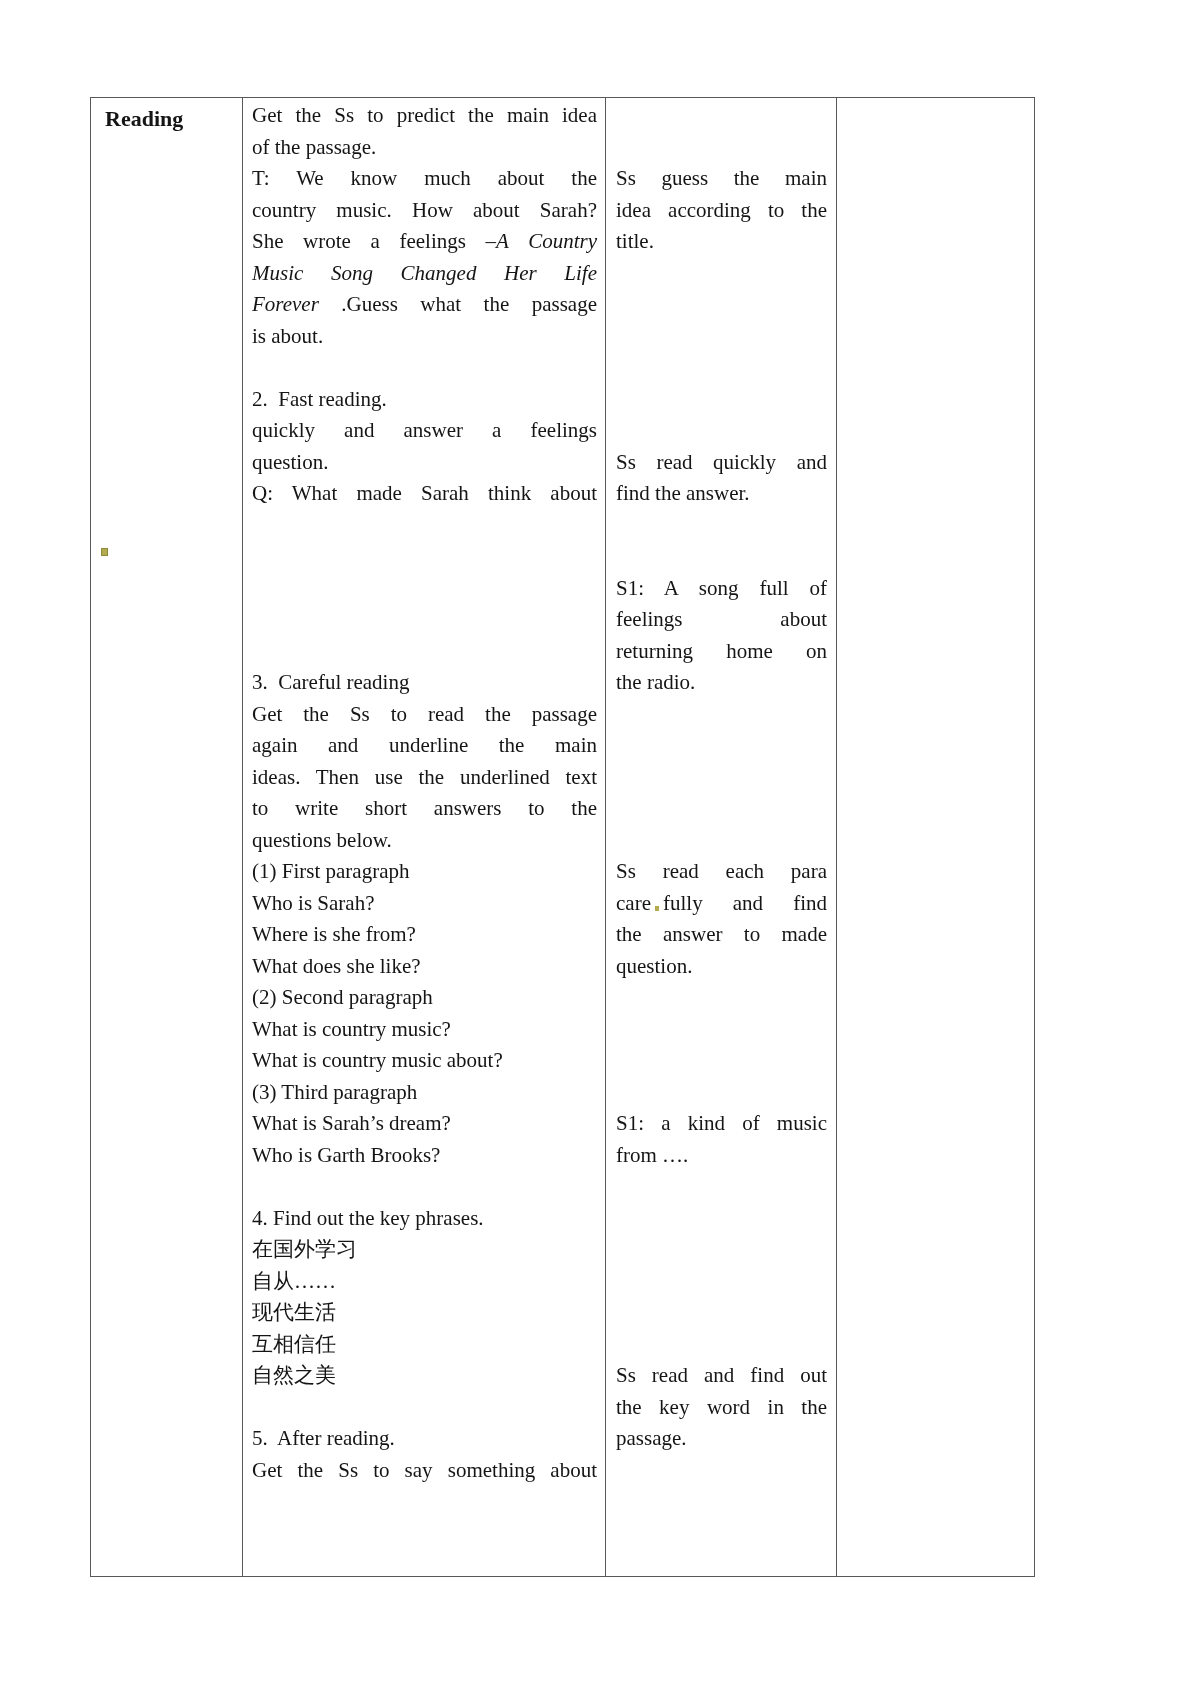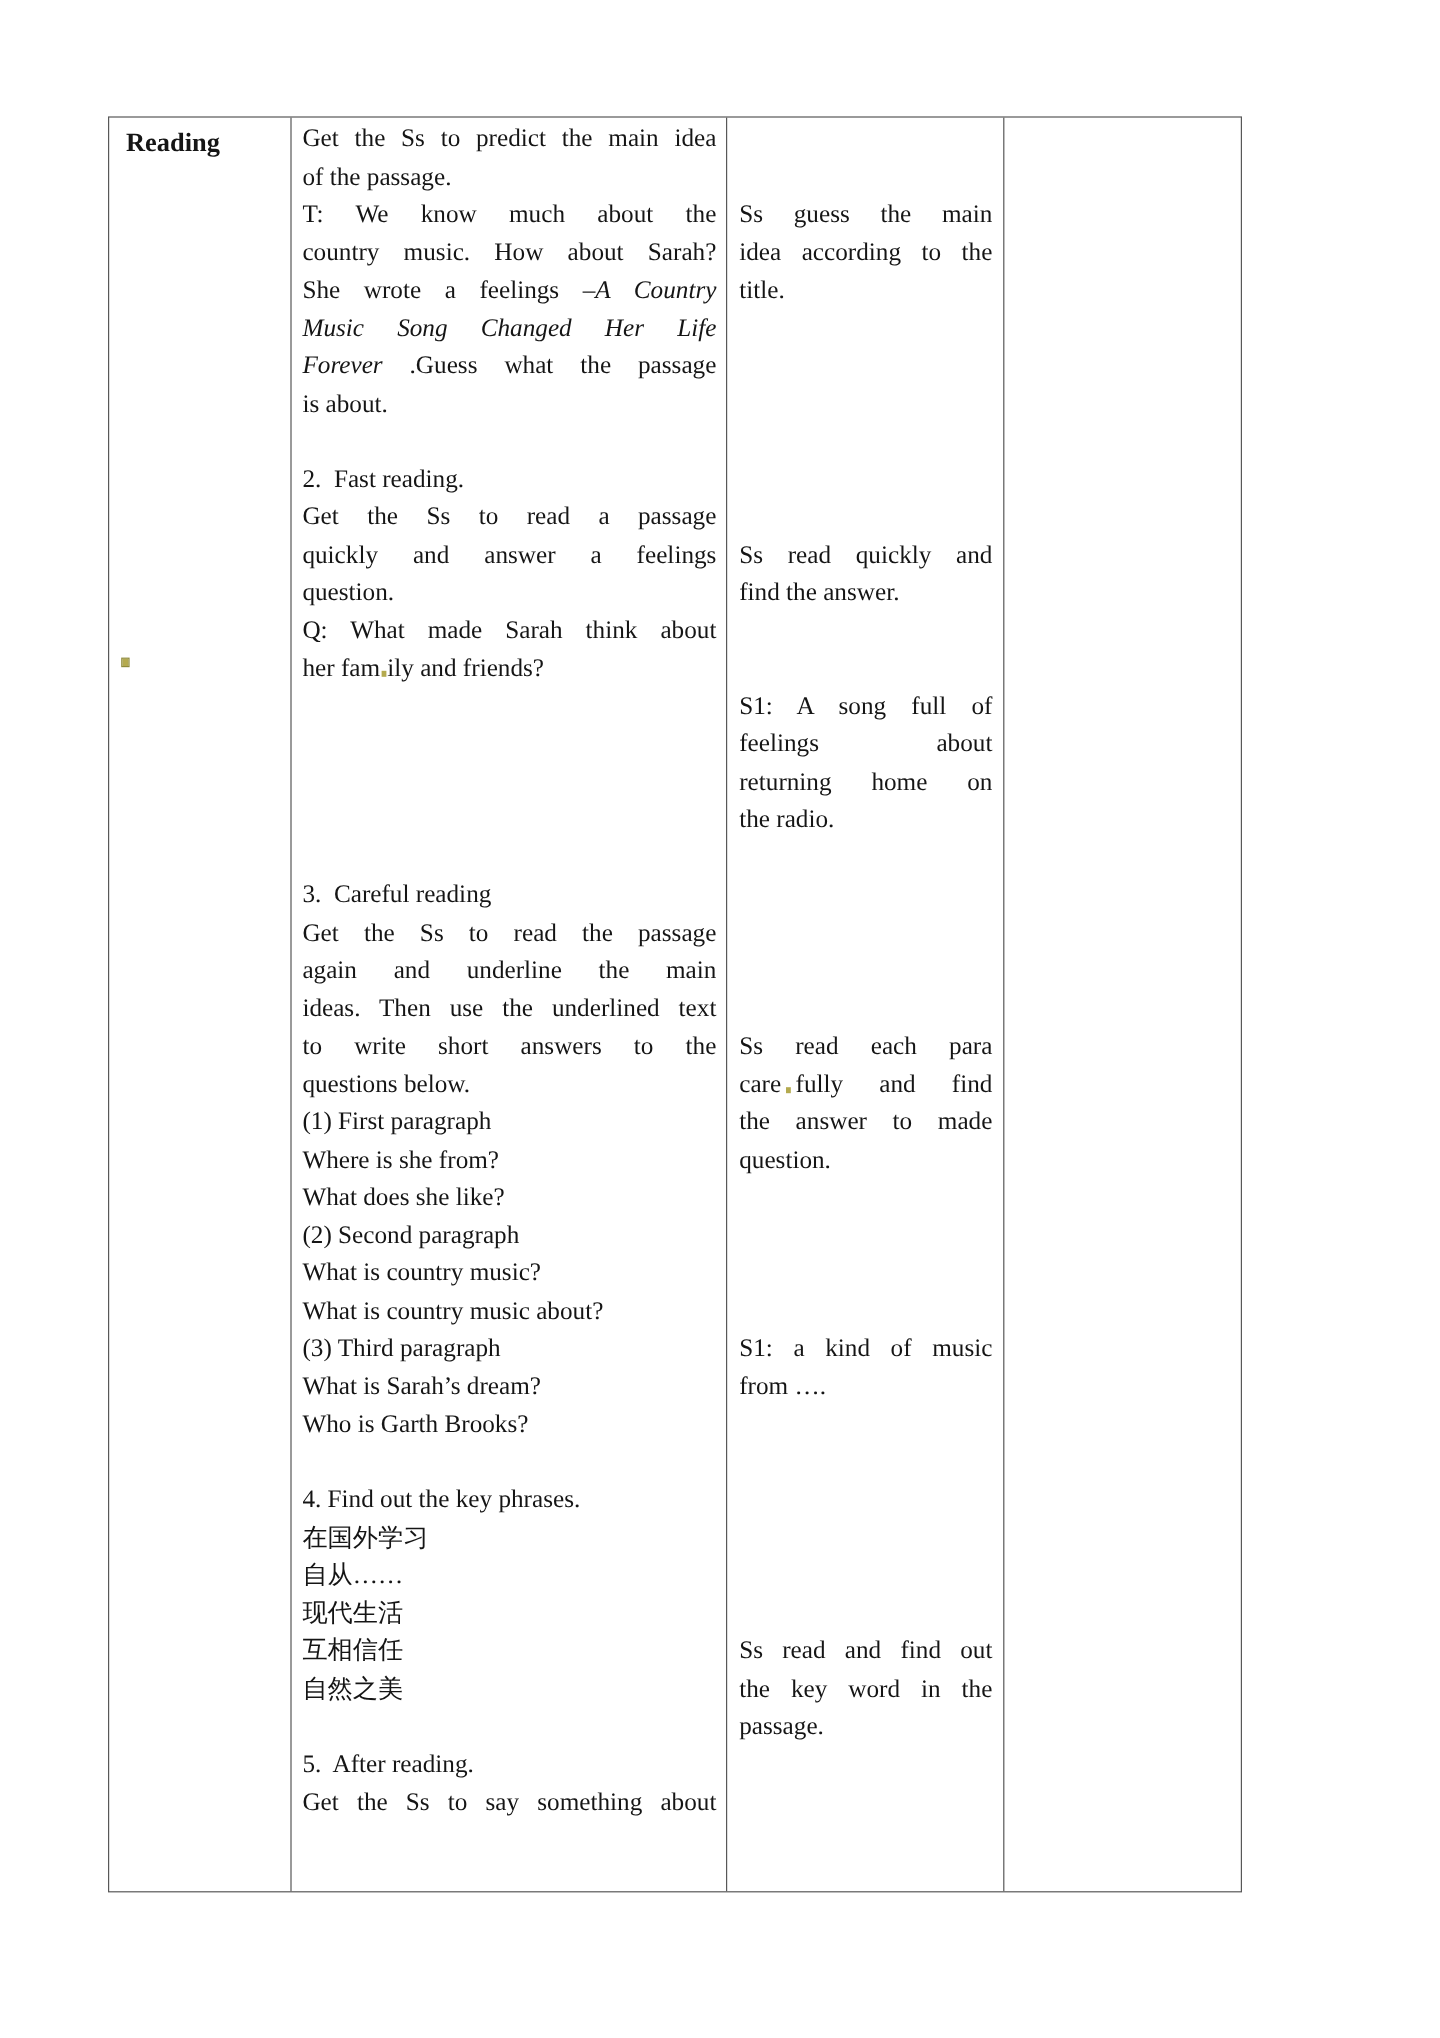--- a/index.html
+++ b/index.html
@@ -47,37 +47,36 @@
           <div class="line j"><span>Get the Ss to predict the main idea</span></div>
           <div class="line"><span>of the passage.</span></div>
           <div class="line j"><span>T: We know much about the</span></div>
           <div class="line j"><span>country music. How about Sarah?</span></div>
           <div class="line j"><span>She wrote a feelings –</span><span class="it">A Country</span></div>
           <div class="line j"><span class="it">Music Song Changed Her Life</span></div>
           <div class="line j"><span class="it">Forever</span><span> .Guess what the passage</span></div>
           <div class="line"><span>is about.</span></div>
           <div class="line">&nbsp;</div>
           <div class="line"><span>2.&nbsp; Fast reading.</span></div>
-          <div class="line j"><span>Get the Ss to read a passage</span></div>
           <div class="line j"><span>quickly and answer a feelings</span></div>
           <div class="line"><span>question.</span></div>
           <div class="line j"><span>Q: What made Sarah think about</span></div>
-          <div class="line"><span>her fam</span><span class="dot" style="margin: 0px 1px;"></span><span>ily and friends?</span></div>
           <div class="line">&nbsp;</div>
           <div class="line">&nbsp;</div>
           <div class="line">&nbsp;</div>
           <div class="line">&nbsp;</div>
           <div class="line">&nbsp;</div>
           <div class="line"><span>3.&nbsp; Careful reading</span></div>
           <div class="line j"><span>Get the Ss to read the passage</span></div>
           <div class="line j"><span>again and underline the main</span></div>
           <div class="line j"><span>ideas. Then use the underlined text</span></div>
           <div class="line j"><span>to write short answers to the</span></div>
           <div class="line"><span>questions below.</span></div>
           <div class="line"><span>(1) First paragraph</span></div>
+          <div class="line"><span>Who is Sarah?</span></div>
           <div class="line"><span>Where is she from?</span></div>
           <div class="line"><span>What does she like?</span></div>
           <div class="line"><span>(2) Second paragraph</span></div>
           <div class="line"><span>What is country music?</span></div>
           <div class="line"><span>What is country music about?</span></div>
           <div class="line"><span>(3) Third paragraph</span></div>
           <div class="line"><span>What is Sarah’s dream?</span></div>
           <div class="line"><span>Who is Garth Brooks?</span></div>
           <div class="line">&nbsp;</div>
           <div class="line"><span>4. Find out the key phrases.</span></div>

